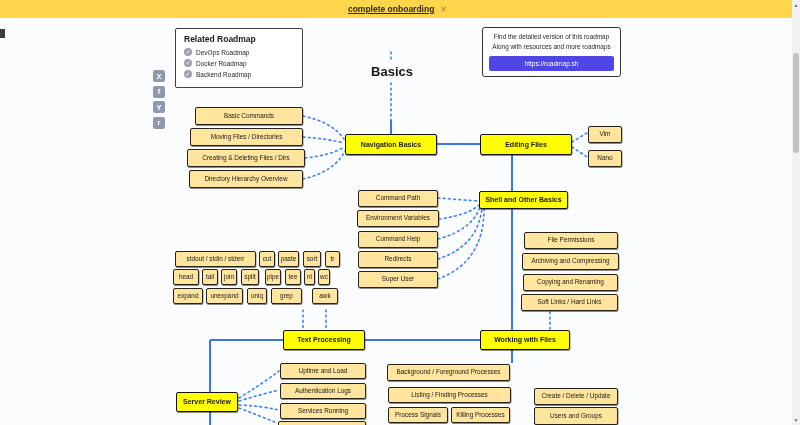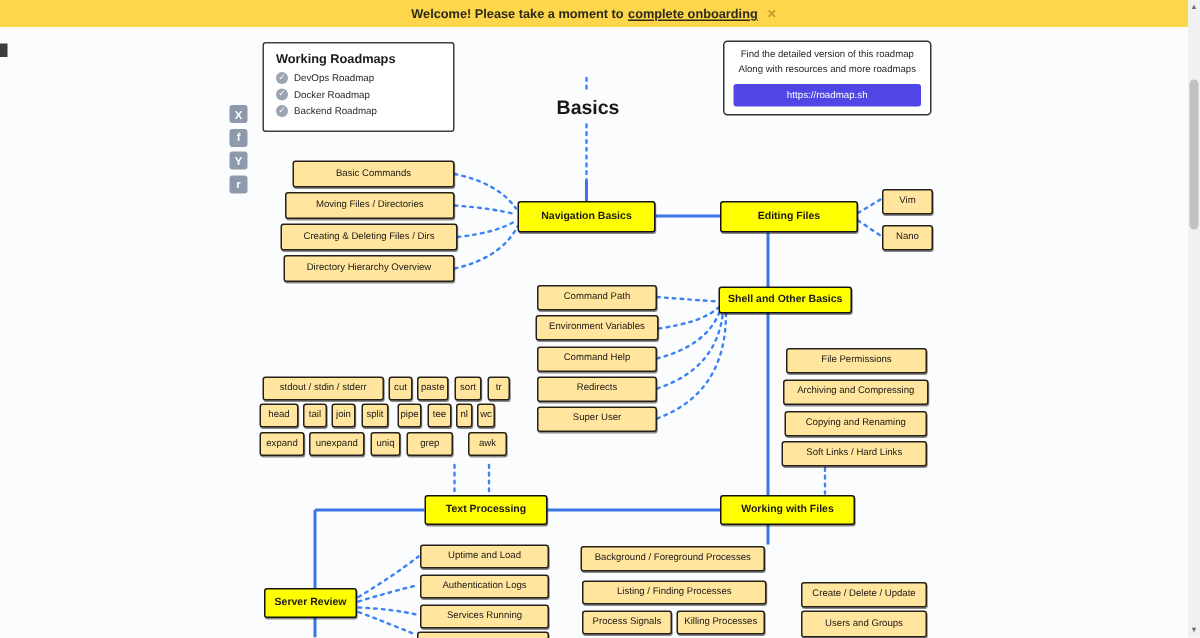--- a/index.html
+++ b/index.html
@@ -60,29 +60,28 @@
   .node.secondary { background:#ffe59e; border:1.2px solid #26221a; font-size:6.4px; font-weight:500; }
 
   .line  { stroke:#3b76e8; stroke-width:2; fill:none; }
   .dots  { stroke:#3b82f6; stroke-width:1.6; fill:none;
            stroke-dasharray:1.8 3.4; stroke-linecap:round; }
 </style>
 </head>
 <body>
 
 <div class="banner">
-  <span>Welcome! Please take a moment to</span>
   <a>complete onboarding</a>
   <span class="close">✕</span>
 </div>
 
 <div class="corner-mark"></div>
 
 <div class="related">
-  <h3>Working Roadmaps</h3>
+  <h3>Related Roadmap</h3>
   <div id="related-items">
       <div class="item">
         <span class="chk">✓</span>
         <span class="lbl">DevOps Roadmap</span>
       </div>
       <div class="item">
         <span class="chk">✓</span>
         <span class="lbl">Docker Roadmap</span>
       </div>
       <div class="item">

